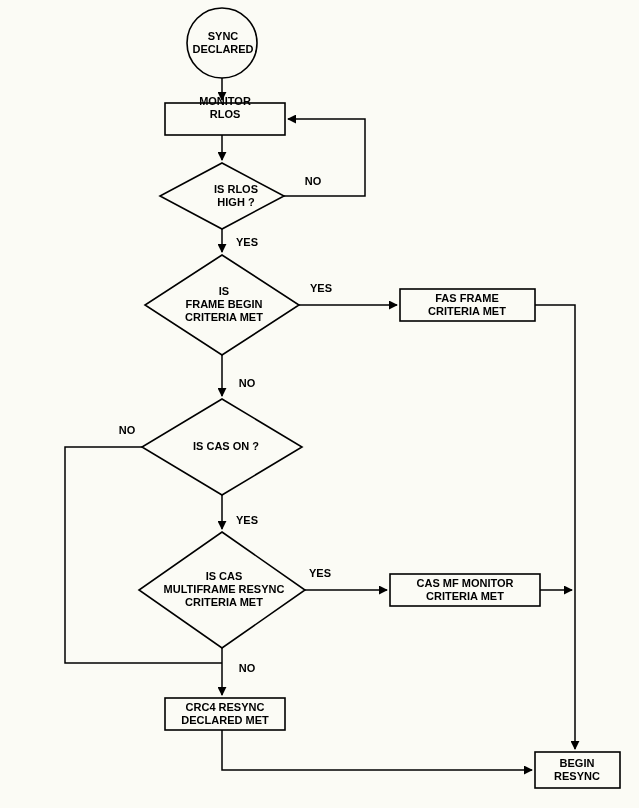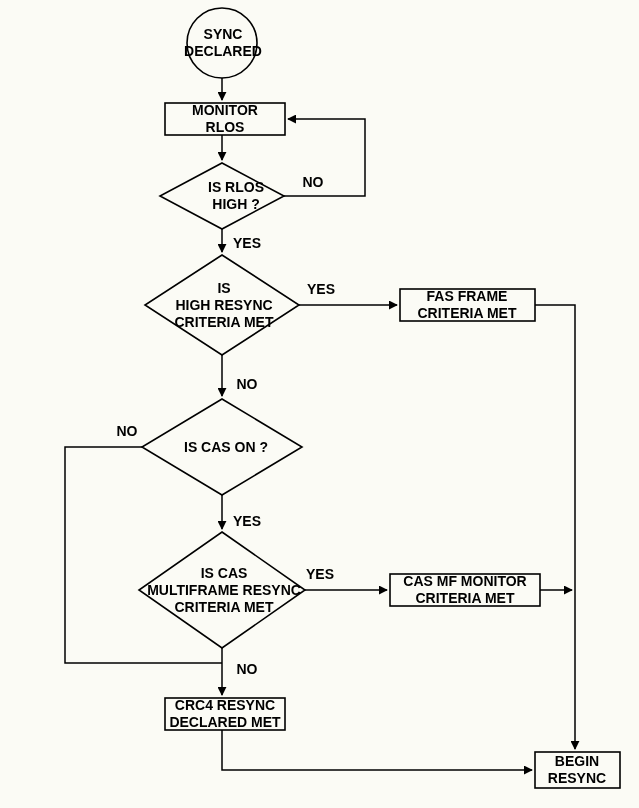--- a/index.html
+++ b/index.html
@@ -9,21 +9,21 @@
     background:#fbfbf5;
     font-family:"Liberation Sans", sans-serif;
     overflow:hidden;
   }
   .canvas svg{position:absolute;left:0;top:0;}
   .lbl{
     position:absolute;
     transform:translate(-50%,-50%);
     white-space:pre-line;
     text-align:center;
-    font-size:14px;
+    font-size:11px;
     font-weight:bold;
     color:#000;
     line-height:1.2;
     pointer-events:none;
   }
 </style>
 </head>
 <body>
 
 <div class="canvas">
@@ -60,26 +60,26 @@
       <polygon points="222,399 302,447 222,495 142,447"></polygon>
       <polygon points="222,532 305,590 222,648 139,590"></polygon>
       <rect x="390" y="574" width="150" height="32"></rect>
       <rect x="165" y="698" width="120" height="32"></rect>
       <rect x="535" y="752" width="85" height="36"></rect>
     </g>
   </svg>
 
   <div class="lbl" style="left:223px;top:43px">SYNC
 DECLARED</div>
-  <div class="lbl" style="left:225px;top:119px">MONITOR
+  <div class="lbl" style="left:225px;top:108px">MONITOR
 RLOS</div>
   <div class="lbl" style="left:236px;top:196px">IS RLOS
 HIGH ?</div>
   <div class="lbl" style="left:224px;top:305px">IS
-HIGH RESYNC
+FRAME BEGIN
 CRITERIA MET</div>
   <div class="lbl" style="left:467px;top:305px">FAS FRAME
 CRITERIA MET</div>
   <div class="lbl" style="left:226px;top:447px">IS CAS ON ?</div>
   <div class="lbl" style="left:224px;top:590px">IS CAS
 MULTIFRAME RESYNC
 CRITERIA MET</div>
   <div class="lbl" style="left:465px;top:590px">CAS MF MONITOR
 CRITERIA MET</div>
   <div class="lbl" style="left:225px;top:714px">CRC4 RESYNC

